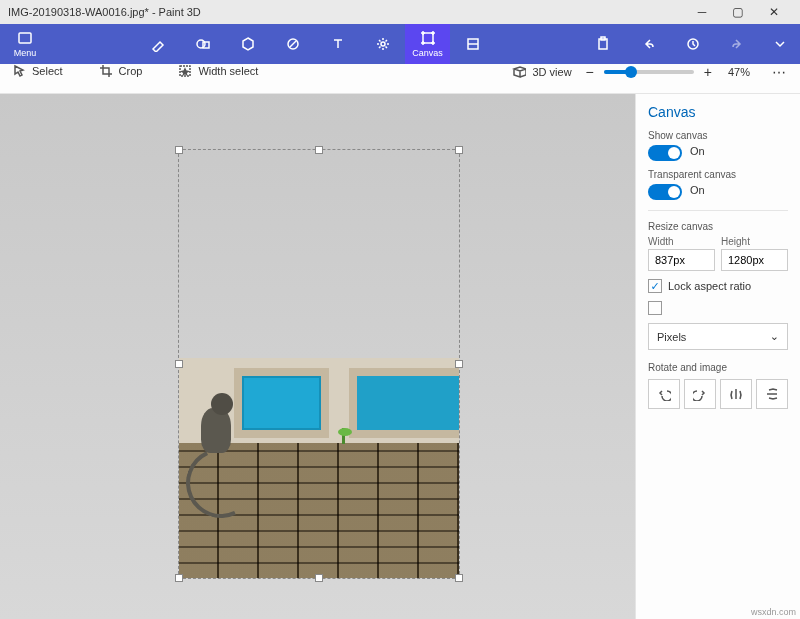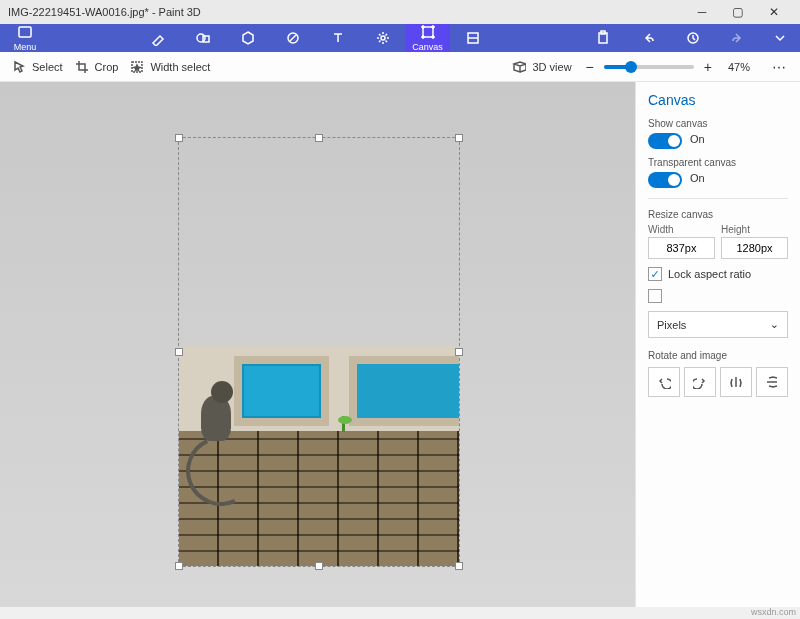--- a/index.html
+++ b/index.html
@@ -2,28 +2,28 @@
 <html><head>
 <meta charset="utf-8">
 <style>
 * { box-sizing: border-box; margin: 0; padding: 0; font-family: "Segoe UI", sans-serif; }
 body { width: 800px; height: 619px; overflow: hidden; background: #f0f0f0; position: relative; }
 
 .titlebar { height: 24px; background: #eaeaea; display: flex; align-items: center; padding: 0 8px; font-size: 11px; color: #333; }
 .titlebar .title { flex: 1; }
 .titlebar .winbtn { width: 36px; height: 24px; display: flex; align-items: center; justify-content: center; font-size: 12px; color: #333; cursor: pointer; }
 
-.ribbon { height: 28px; background: #4b5dc8; display: flex; align-items: stretch; color: #fff; }
+.ribbon { height: 40px; background: #4b5dc8; display: flex; align-items: stretch; color: #fff; }
 .ribbon .menu-btn { width: 50px; display: flex; flex-direction: column; align-items: center; justify-content: center; font-size: 9px; gap: 2px; cursor: pointer; }
 .ribbon .tool { width: 45px; display: flex; flex-direction: column; align-items: center; justify-content: center; cursor: pointer; font-size: 9px; gap: 2px; }
 .ribbon .tool.active { background: #5b47f0; }
 .ribbon svg { width: 16px; height: 16px; fill: none; stroke: #fff; stroke-width: 1.5; }
 .ribbon .chev { width: 40px; display:flex; align-items:center; justify-content:center; cursor:pointer;}
 
-.subbar { height: 30px; background: #fdfdfd; border-bottom: 1px solid #e5e5e5; display: flex; align-items: center; padding: 0 8px; font-size: 11px; color: #333; gap: 4px; }
+.subbar { height: 30px; background: #fdfdfd; border-bottom: 1px solid #e5e5e5; display: flex; align-items: flex-start; padding: 0 8px; font-size: 11px; color: #333; gap: 28px; }
 .subbar .sb-btn { display: flex; align-items: center; gap: 6px; cursor: pointer; padding: 0 4px; }
 .subbar svg { width: 14px; height: 14px; fill: none; stroke: #555; stroke-width: 1.5; }
 .subbar .center { margin-left: auto; display: flex; align-items: center; gap: 10px; }
 .slider-track { width: 90px; height: 4px; background: #ccc; position: relative; border-radius: 2px; }
 .slider-fill { position: absolute; left: 0; top: 0; bottom: 0; width: 30%; background: #0078d4; border-radius: 2px; }
 .slider-thumb { position: absolute; left: 30%; top: -4px; width: 12px; height: 12px; background: #0078d4; border-radius: 50%; transform: translateX(-50%); }
 .zm { font-size: 11px; color: #333; padding: 0 6px; }
 .dots { font-size: 14px; padding: 0 6px; cursor:pointer;}
 
 .main { display: flex; height: calc(619px - 24px - 40px - 30px); }
@@ -54,35 +54,35 @@
 .panel { width: 165px; background: #fdfdfd; border-left: 1px solid #e5e5e5; padding: 10px 12px; font-size: 11px; color: #333; overflow-y: auto; }
 .panel h2 { font-size: 14px; font-weight: 400; color: #0067b8; margin-bottom: 10px; }
 .panel .sec-label { font-size: 10px; color: #555; margin: 8px 0 4px; }
 .toggle { display: flex; align-items: flex-start; gap: 8px; margin-bottom: 8px; }
 .toggle-sw { width: 34px; height: 16px; background: #0078d4; border-radius: 8px; position: relative; cursor: pointer; }
 .toggle-sw::after { content: ""; position: absolute; right: 2px; top: 2px; width: 12px; height: 12px; background: #fff; border-radius: 50%; }
 .panel hr { border: none; border-top: 1px solid #e5e5e5; margin: 10px 0; }
 .dims { display: flex; gap: 6px; }
 .dimcol { flex: 1; }
 .dimlabel { font-size: 10px; color: #666; margin-bottom: 2px; }
-.diminput { width: 100%; padding: 4px 6px; border: 1px solid #ccc; font-size: 11px; text-align: center; background: #fff; }
+.diminput { width: 100%; padding: 4px 6px; border: 1px solid #ccc; font-size: 11px; text-align: left; background: #fff; }
 .check { display: flex; align-items: center; gap: 6px; margin: 8px 0; font-size: 11px; cursor:pointer; }
 .chk { width: 14px; height: 14px; border: 1px solid #999; display: flex; align-items: center; justify-content: center; color: #0078d4; font-size: 11px; }
 .dropdown { width: 100%; padding: 6px 8px; border: 1px solid #ccc; display: flex; justify-content: space-between; align-items: center; font-size: 11px; background: #fff; cursor:pointer; margin-top:6px;}
 .rot-btns { display: flex; gap: 4px; margin-top: 6px; }
 .rot-btn { flex: 1; height: 30px; border: 1px solid #ccc; background: #fff; display: flex; align-items: center; justify-content: center; cursor: pointer; }
 .rot-btn svg { width: 14px; height: 14px; fill: none; stroke: #555; stroke-width: 1.5; }
 
 .watermark { position: absolute; bottom: 2px; right: 4px; font-size: 9px; color: #999; }
 </style>
 </head>
 <body>
 
 <div class="titlebar">
-  <span class="title">IMG-22219451-WA0016.jpg* - Paint 3D</span>
+  <span class="title">IMG-20190318-WA0016.jpg* - Paint 3D</span>
   <div class="winbtn">─</div>
   <div class="winbtn">▢</div>
   <div class="winbtn">✕</div>
 </div>
 
 <div class="ribbon">
   <div class="menu-btn">
     <svg>
         <rect x="2" y="3" width="12" height="10" rx="1"></rect>
       </svg>

